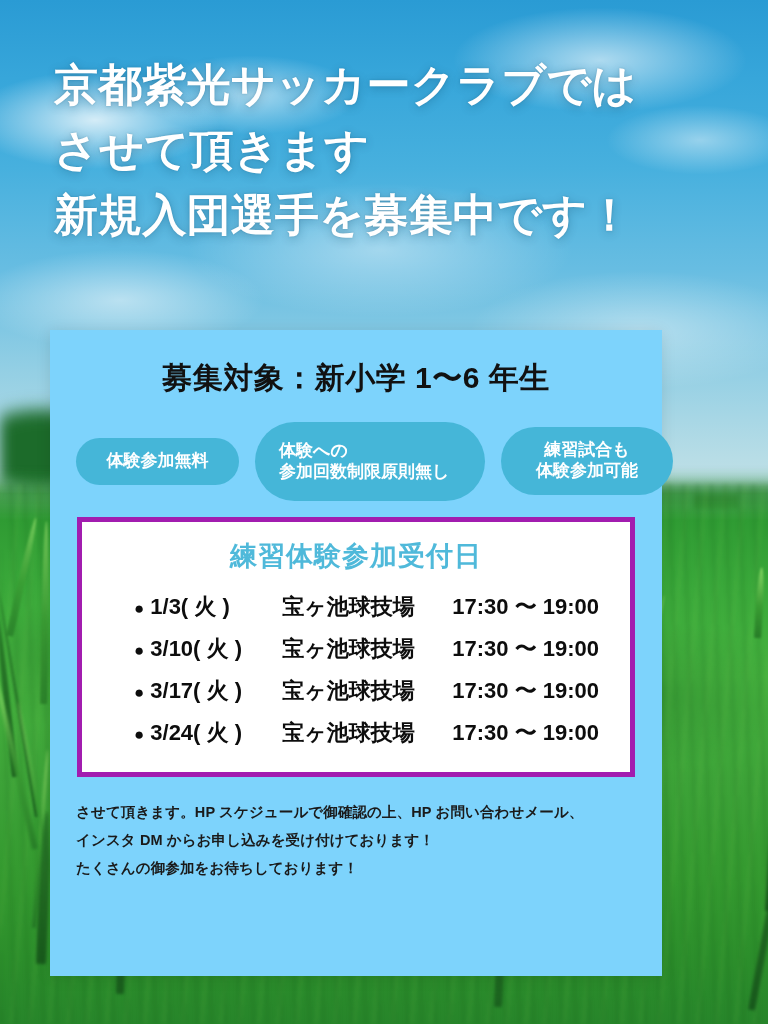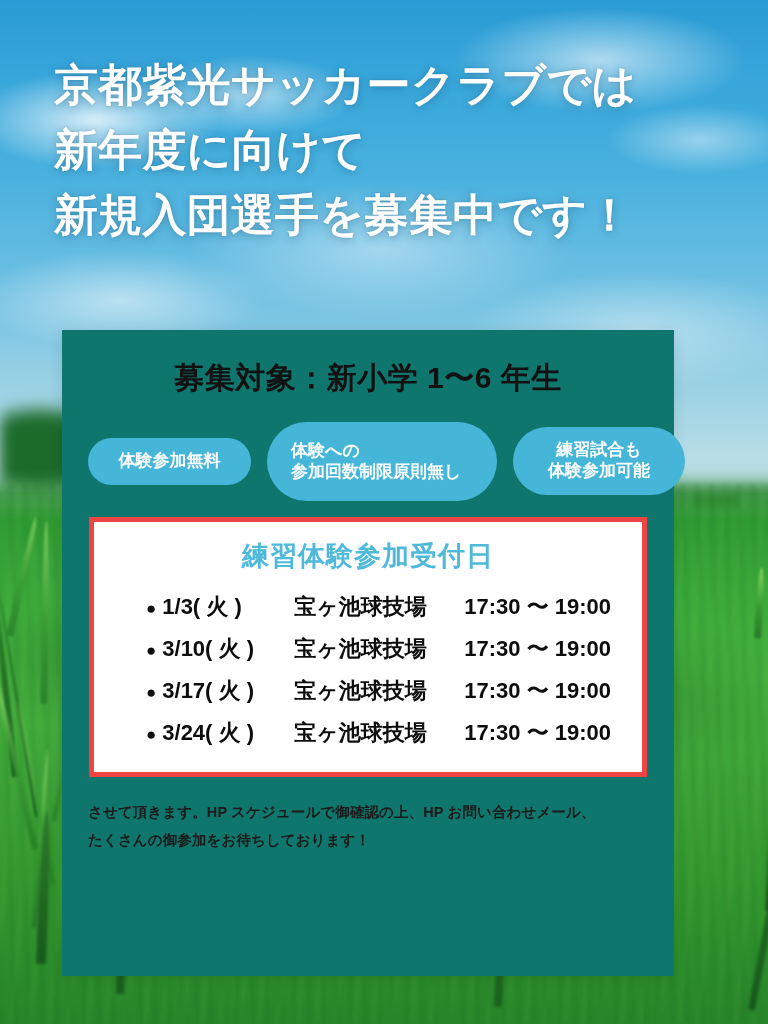--- a/index.html
+++ b/index.html
@@ -128,25 +128,25 @@
     font-size: 44px;
     line-height: 1.48;
     letter-spacing: 0.2px;
     text-shadow: 0 2px 10px rgba(10,60,90,0.30), 0 0 2px rgba(10,60,90,0.25);
   }
   .headline div { white-space: nowrap; }
 
   
   .card {
     position: absolute;
-    left: 62px;
+    left: 50px;
     top: 330px;
     width: 612px;
     height: 646px;
-    background: #0f766e;
+    background: #7dd3fc;
     z-index: 4;
     box-shadow: 0 2px 14px rgba(0,0,0,0.10);
   }
 
   .target-heading {
     margin: 0;
     padding: 28px 0 0 0;
     text-align: center;
     font-size: 30px;
     font-weight: 700;
@@ -195,21 +195,21 @@
     font-size: 17px;
     text-align: center;
     align-items: center;
   }
   .pill span { display: block; white-space: nowrap; }
 
   
   .schedule-box {
     position: relative;
     margin: 16px 27px 0 27px;
-    border: 5px solid #ef4444;
+    border: 5px solid #a21caf;
     background: #ffffff;
     padding: 16px 0 18px 0;
   }
   .schedule-title {
     margin: 0;
     text-align: center;
     font-size: 27px;
     font-weight: 700;
     color: #4fb9da;
     letter-spacing: 1px;
@@ -289,21 +289,21 @@
         <div class="blade dark" style="left: 748.1px; bottom: 13.9px; width: 7.2px; height: 217px; filter: blur(1.8px); transform: rotate(10.7deg); opacity: 0.99;"></div>
         <div class="blade dark" style="left: 115.7px; bottom: 30.4px; width: 8px; height: 123.5px; filter: blur(1.8px); transform: rotate(1.5deg); opacity: 0.91;"></div>
         <div class="blade dark" style="left: 764.7px; bottom: 113.7px; width: 6.4px; height: 138.5px; filter: blur(1.8px); transform: rotate(3.3deg); opacity: 0.98;"></div>
         <div class="blade dark" style="left: 158px; bottom: 82.6px; width: 8.7px; height: 137.1px; filter: blur(1.8px); transform: rotate(0.2deg); opacity: 0.66;"></div>
         <div class="blade dark" style="left: 35.5px; bottom: 60.2px; width: 9.7px; height: 152.8px; filter: blur(1.8px); transform: rotate(2.3deg); opacity: 0.97;"></div>
       </div>
   </div>
 
   <div class="headline">
     <div>京都紫光サッカークラブでは</div>
-    <div>新年度に向けて</div>
+    <div>させて頂きます</div>
     <div>新規入団選手を募集中です！</div>
   </div>
 
   <div class="card">
 
     <h2 class="target-heading">募集対象：新小学 1〜6 年生</h2>
 
     <div class="pills">
       <div class="pill pill-0">
         <span>体験参加無料</span>
@@ -344,17 +344,18 @@
           <span class="bullet">●</span>
           <span class="col-date">3/24( 火 )</span>
           <span class="col-place">宝ヶ池球技場</span>
           <span class="col-time">17:30 〜 19:00</span>
         </li>
       </ul>
     </div>
 
     <div class="note">
       <div>させて頂きます。HP スケジュールで御確認の上、HP お問い合わせメール、</div>
+      <div>インスタ DM からお申し込みを受け付けております！</div>
       <div>たくさんの御参加をお待ちしております！</div>
     </div>
 
   </div>
 </div>
 
 </body></html>

